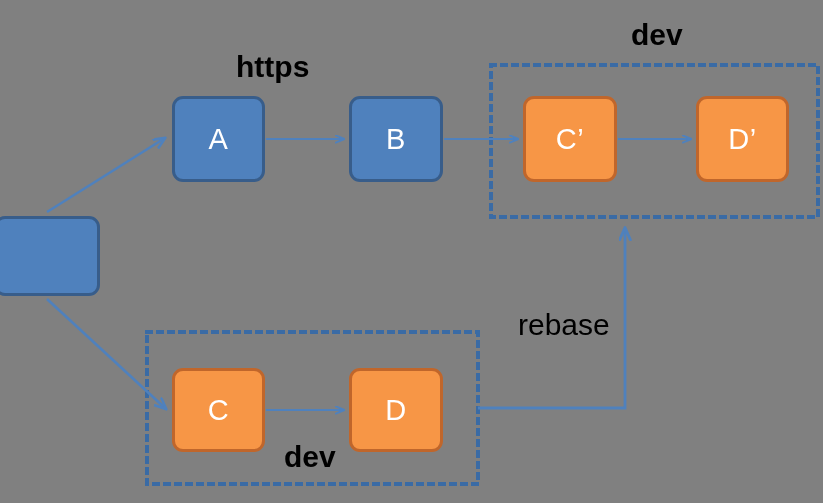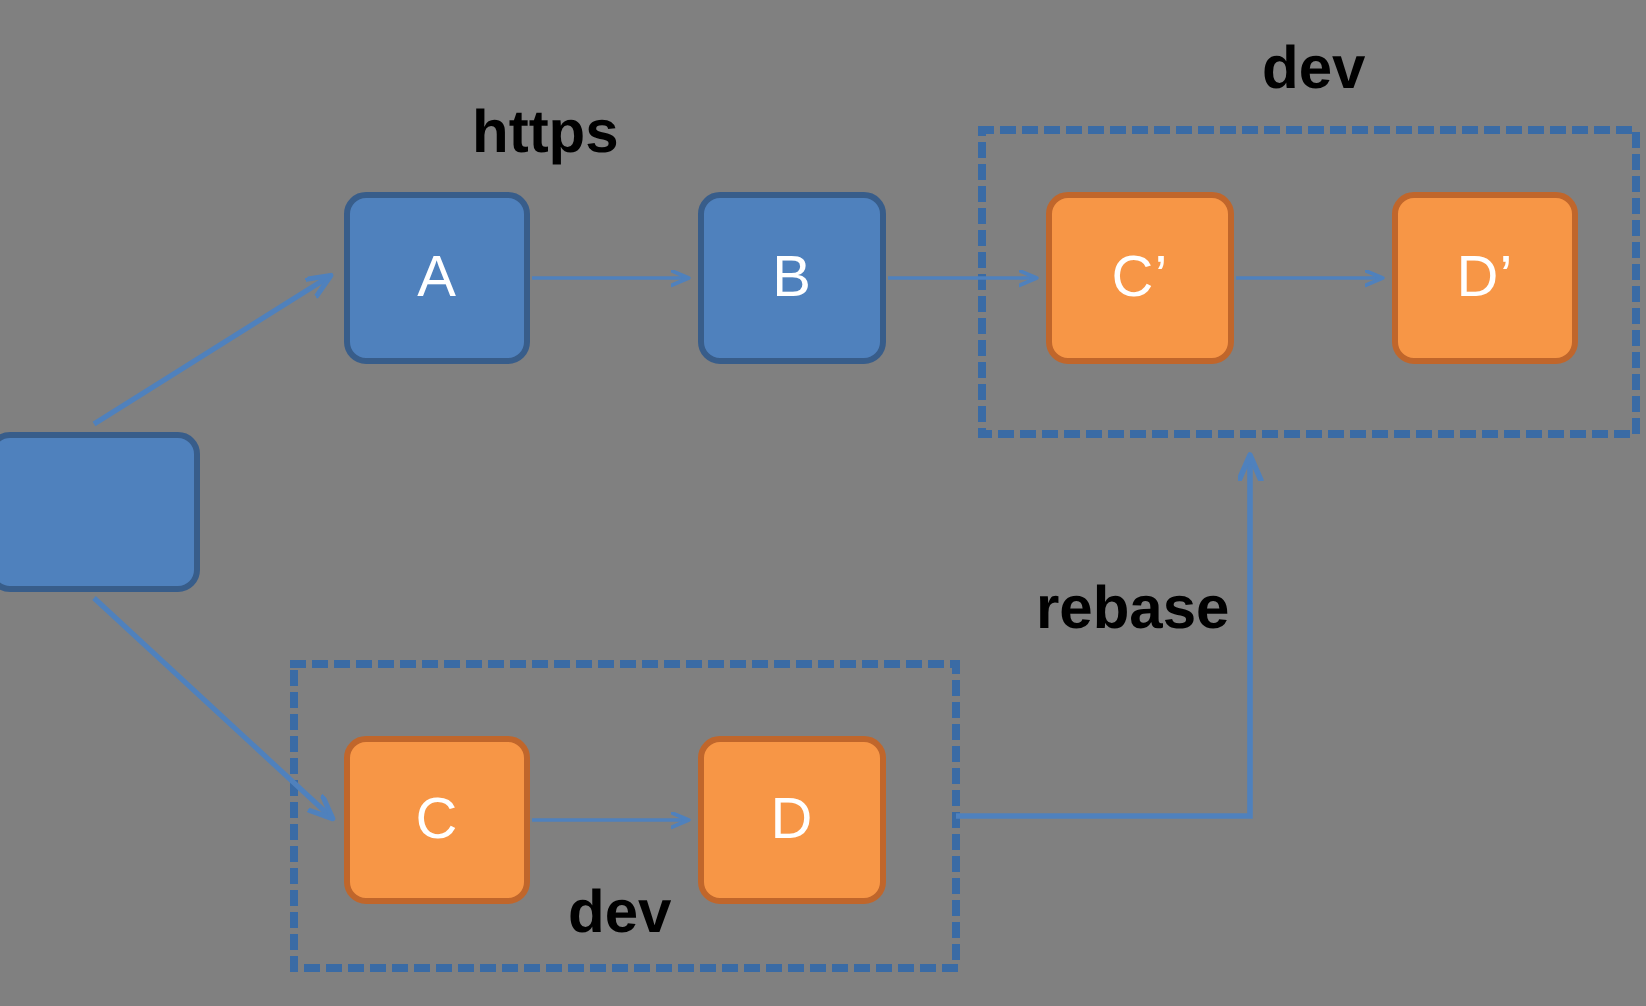--- a/index.html
+++ b/index.html
@@ -48,21 +48,22 @@
   .label {
     position: absolute;
     color: #000000;
     font-family: "Liberation Sans", sans-serif;
     font-weight: bold;
     font-size: 30px;
     line-height: 1;
     white-space: nowrap;
   }
   .label-plain {
-    font-weight: bold;
+    font-weight: normal;
+    margin-top: 20px;
   }
   .watermark {
     position: absolute;
     color: #B9B9B9;
     font-family: "Liberation Sans", sans-serif;
     font-size: 16px;
     line-height: 1;
     white-space: nowrap;
     opacity: 0.95;
   }

